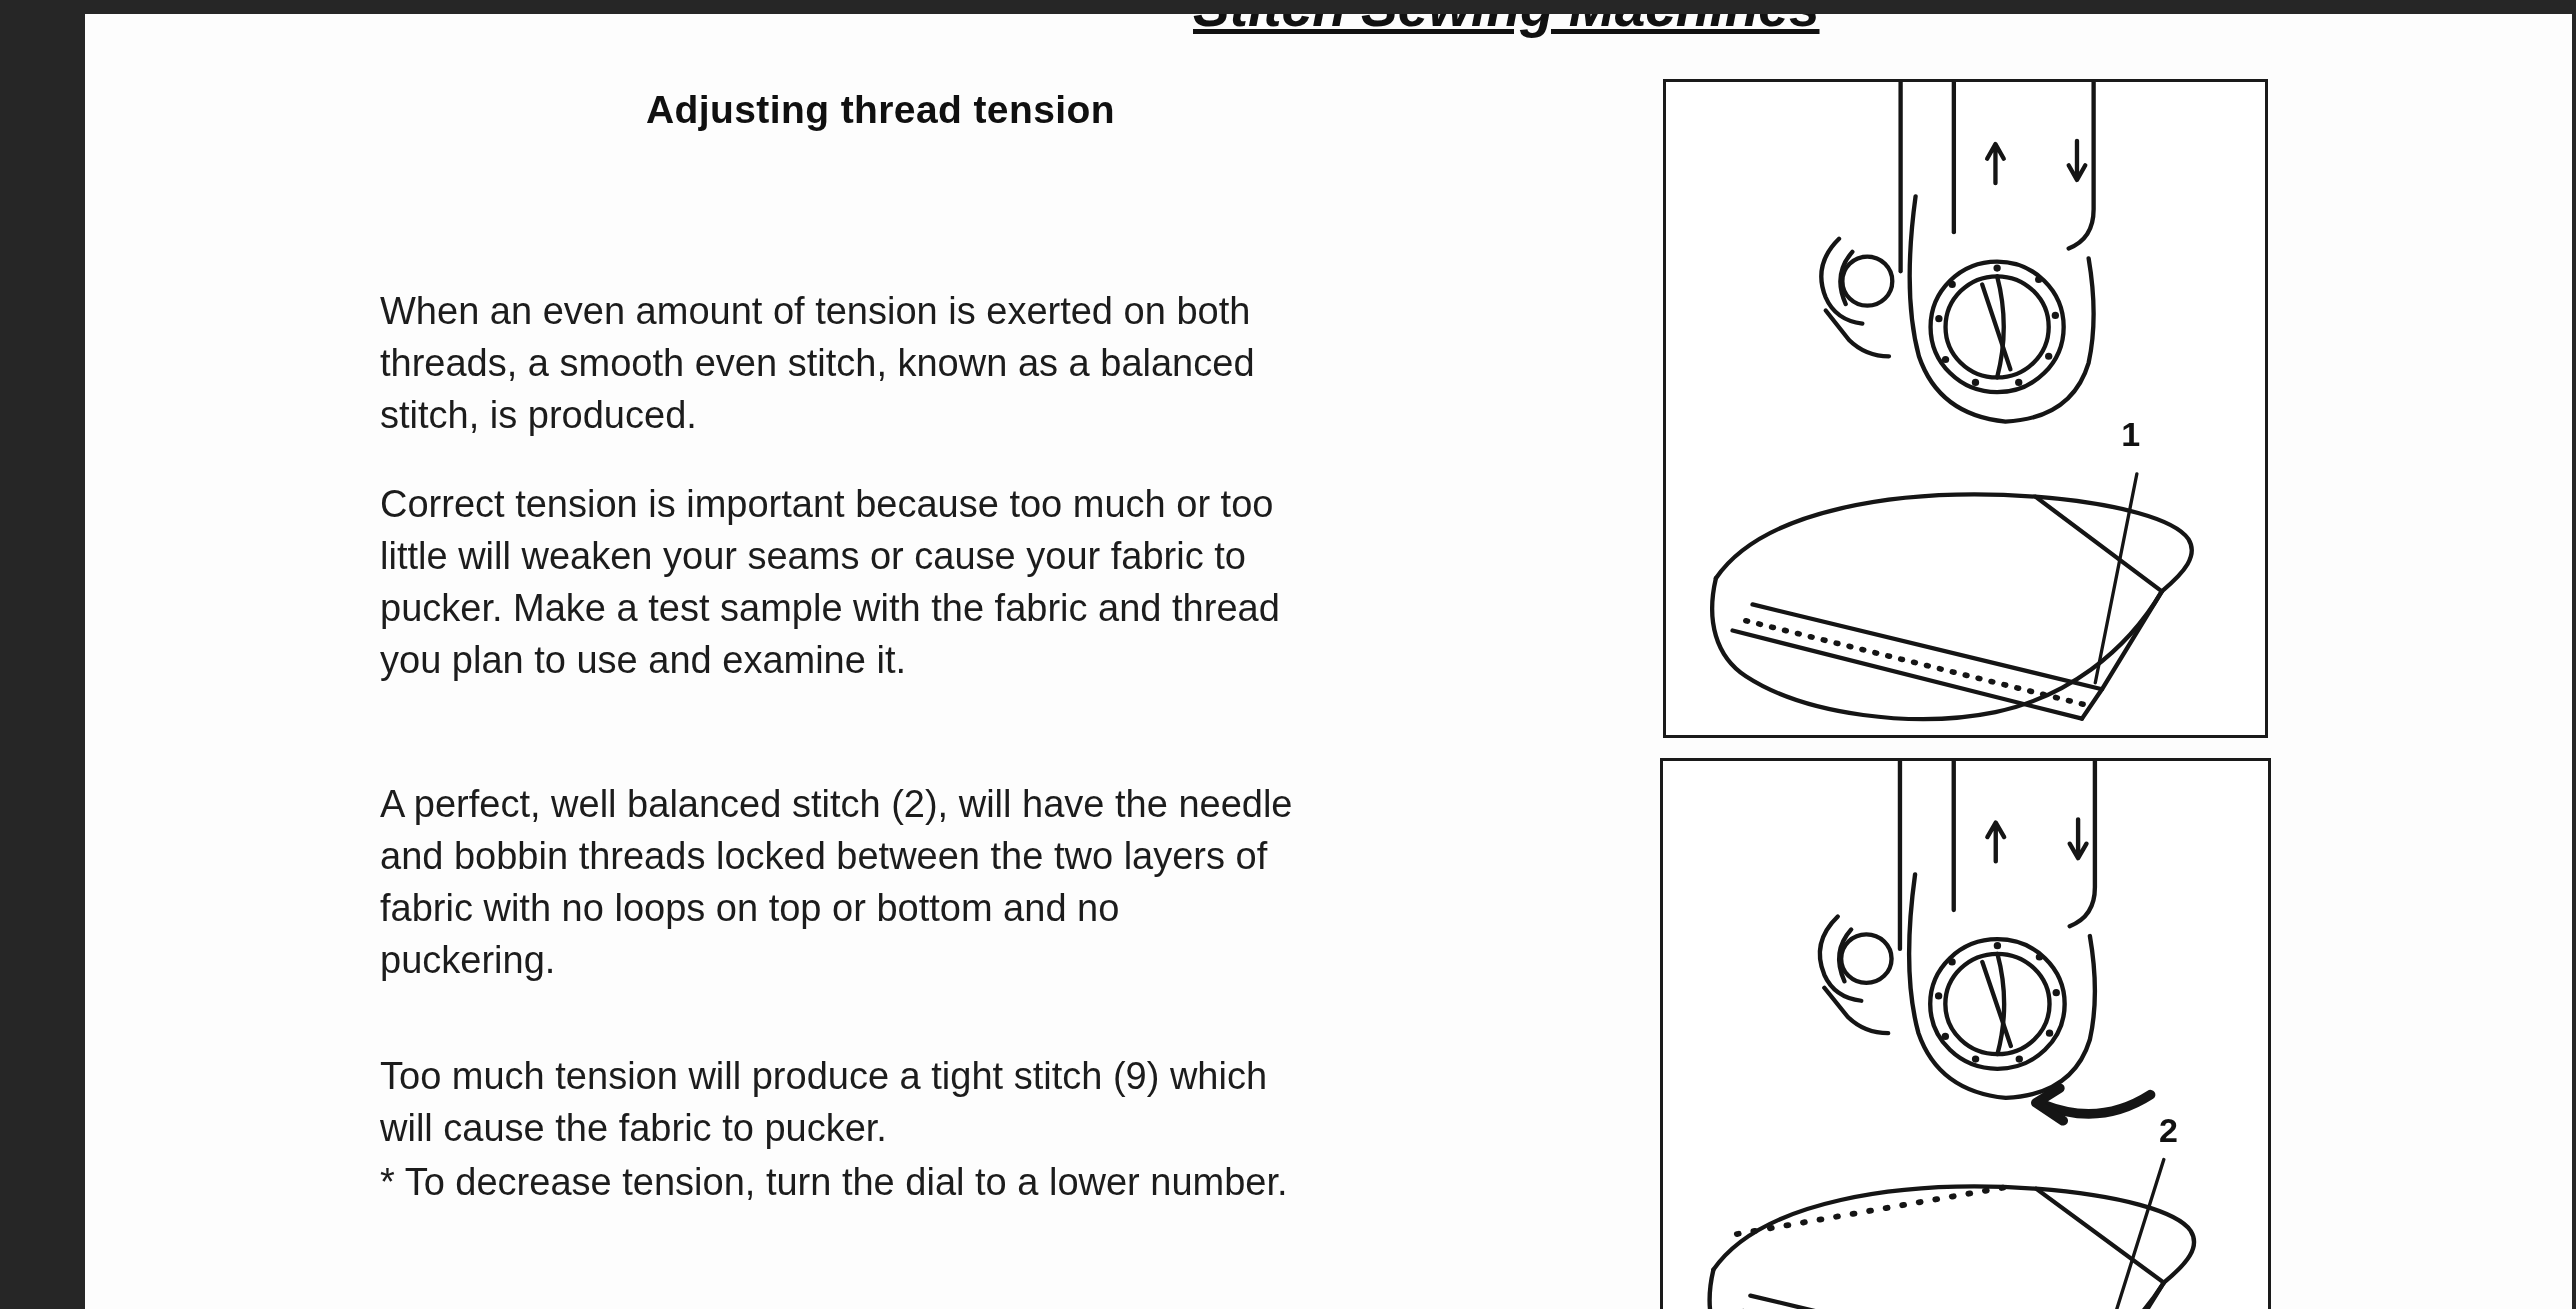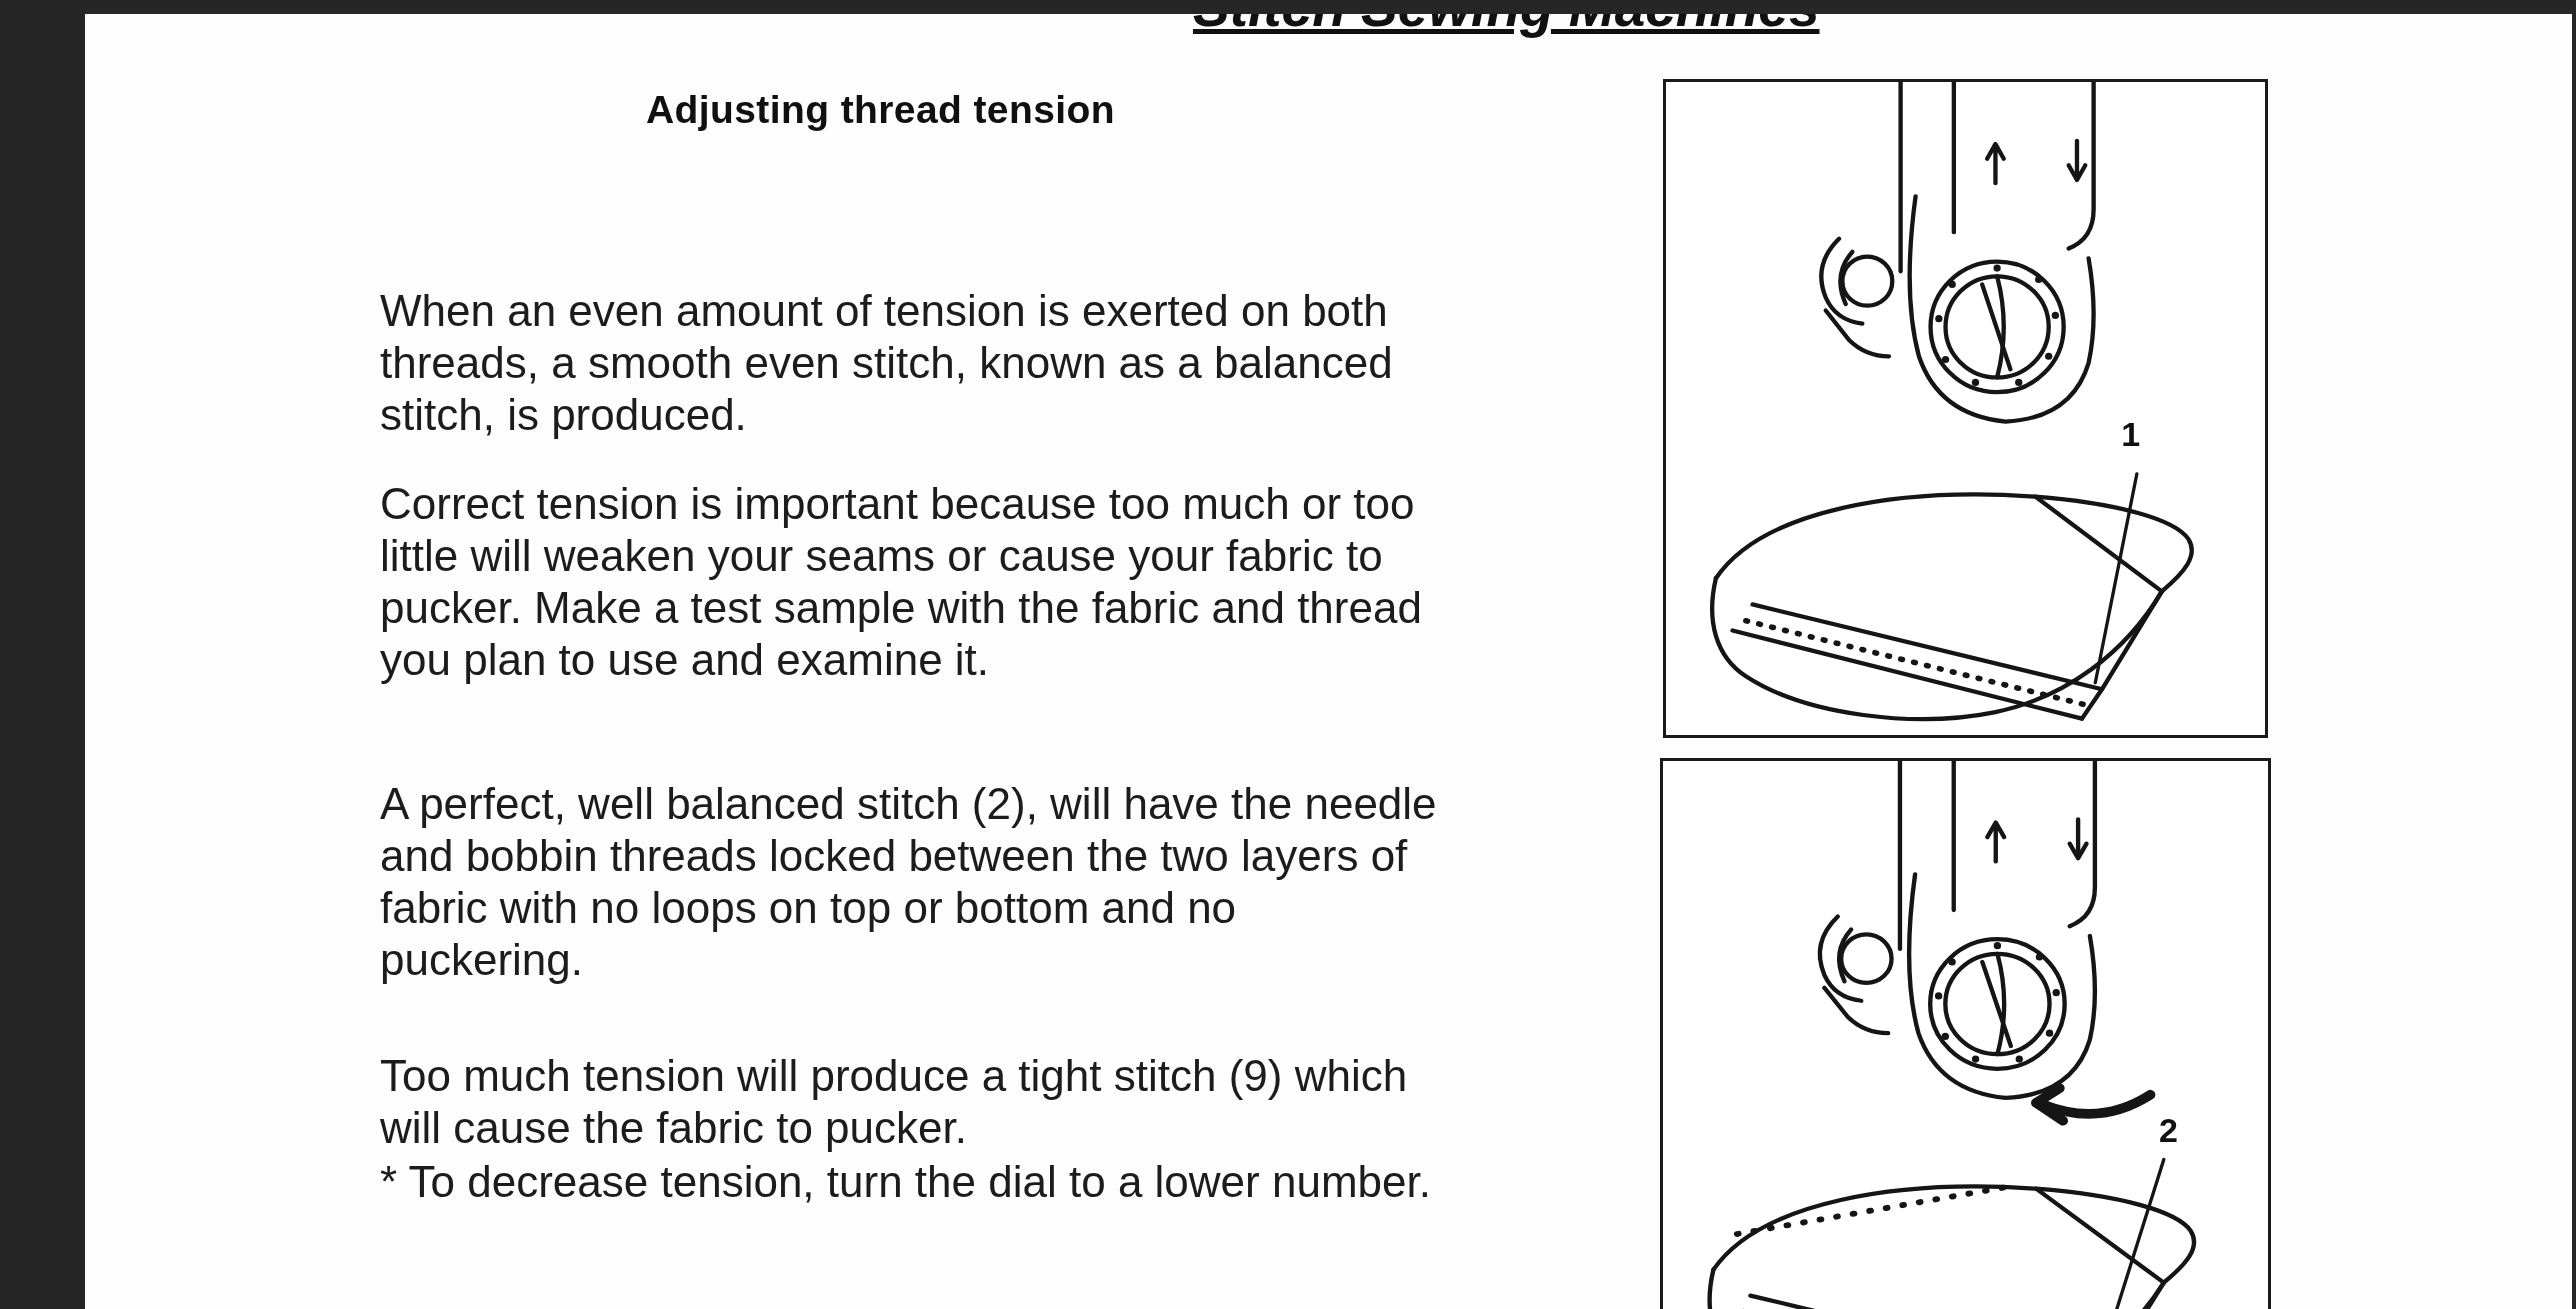--- a/index.html
+++ b/index.html
@@ -29,21 +29,21 @@
     white-space:nowrap;
     color:#111;
   }
   .section-heading{
     position:absolute;left:561px;top:74px;
     font-size:39px;font-weight:bold;color:#101010;
     letter-spacing:0.4px;
   }
   .para{
     position:absolute;left:295px;width:1151px;
-    font-size:44px;line-height:52px;color:#1c1c1c;
+    font-size:38px;line-height:52px;color:#1c1c1c;
     white-space:pre-line;
   }
   .p1{top:271px;}
   .p2{top:464px;}
   .p3{top:764px;}
   .p4{top:1036px;}
   .p5{top:1142px;}
   .p6{top:1290px;}
   .figure{
     position:absolute;background:#fff;border:3.4px solid #1a1a1a;

